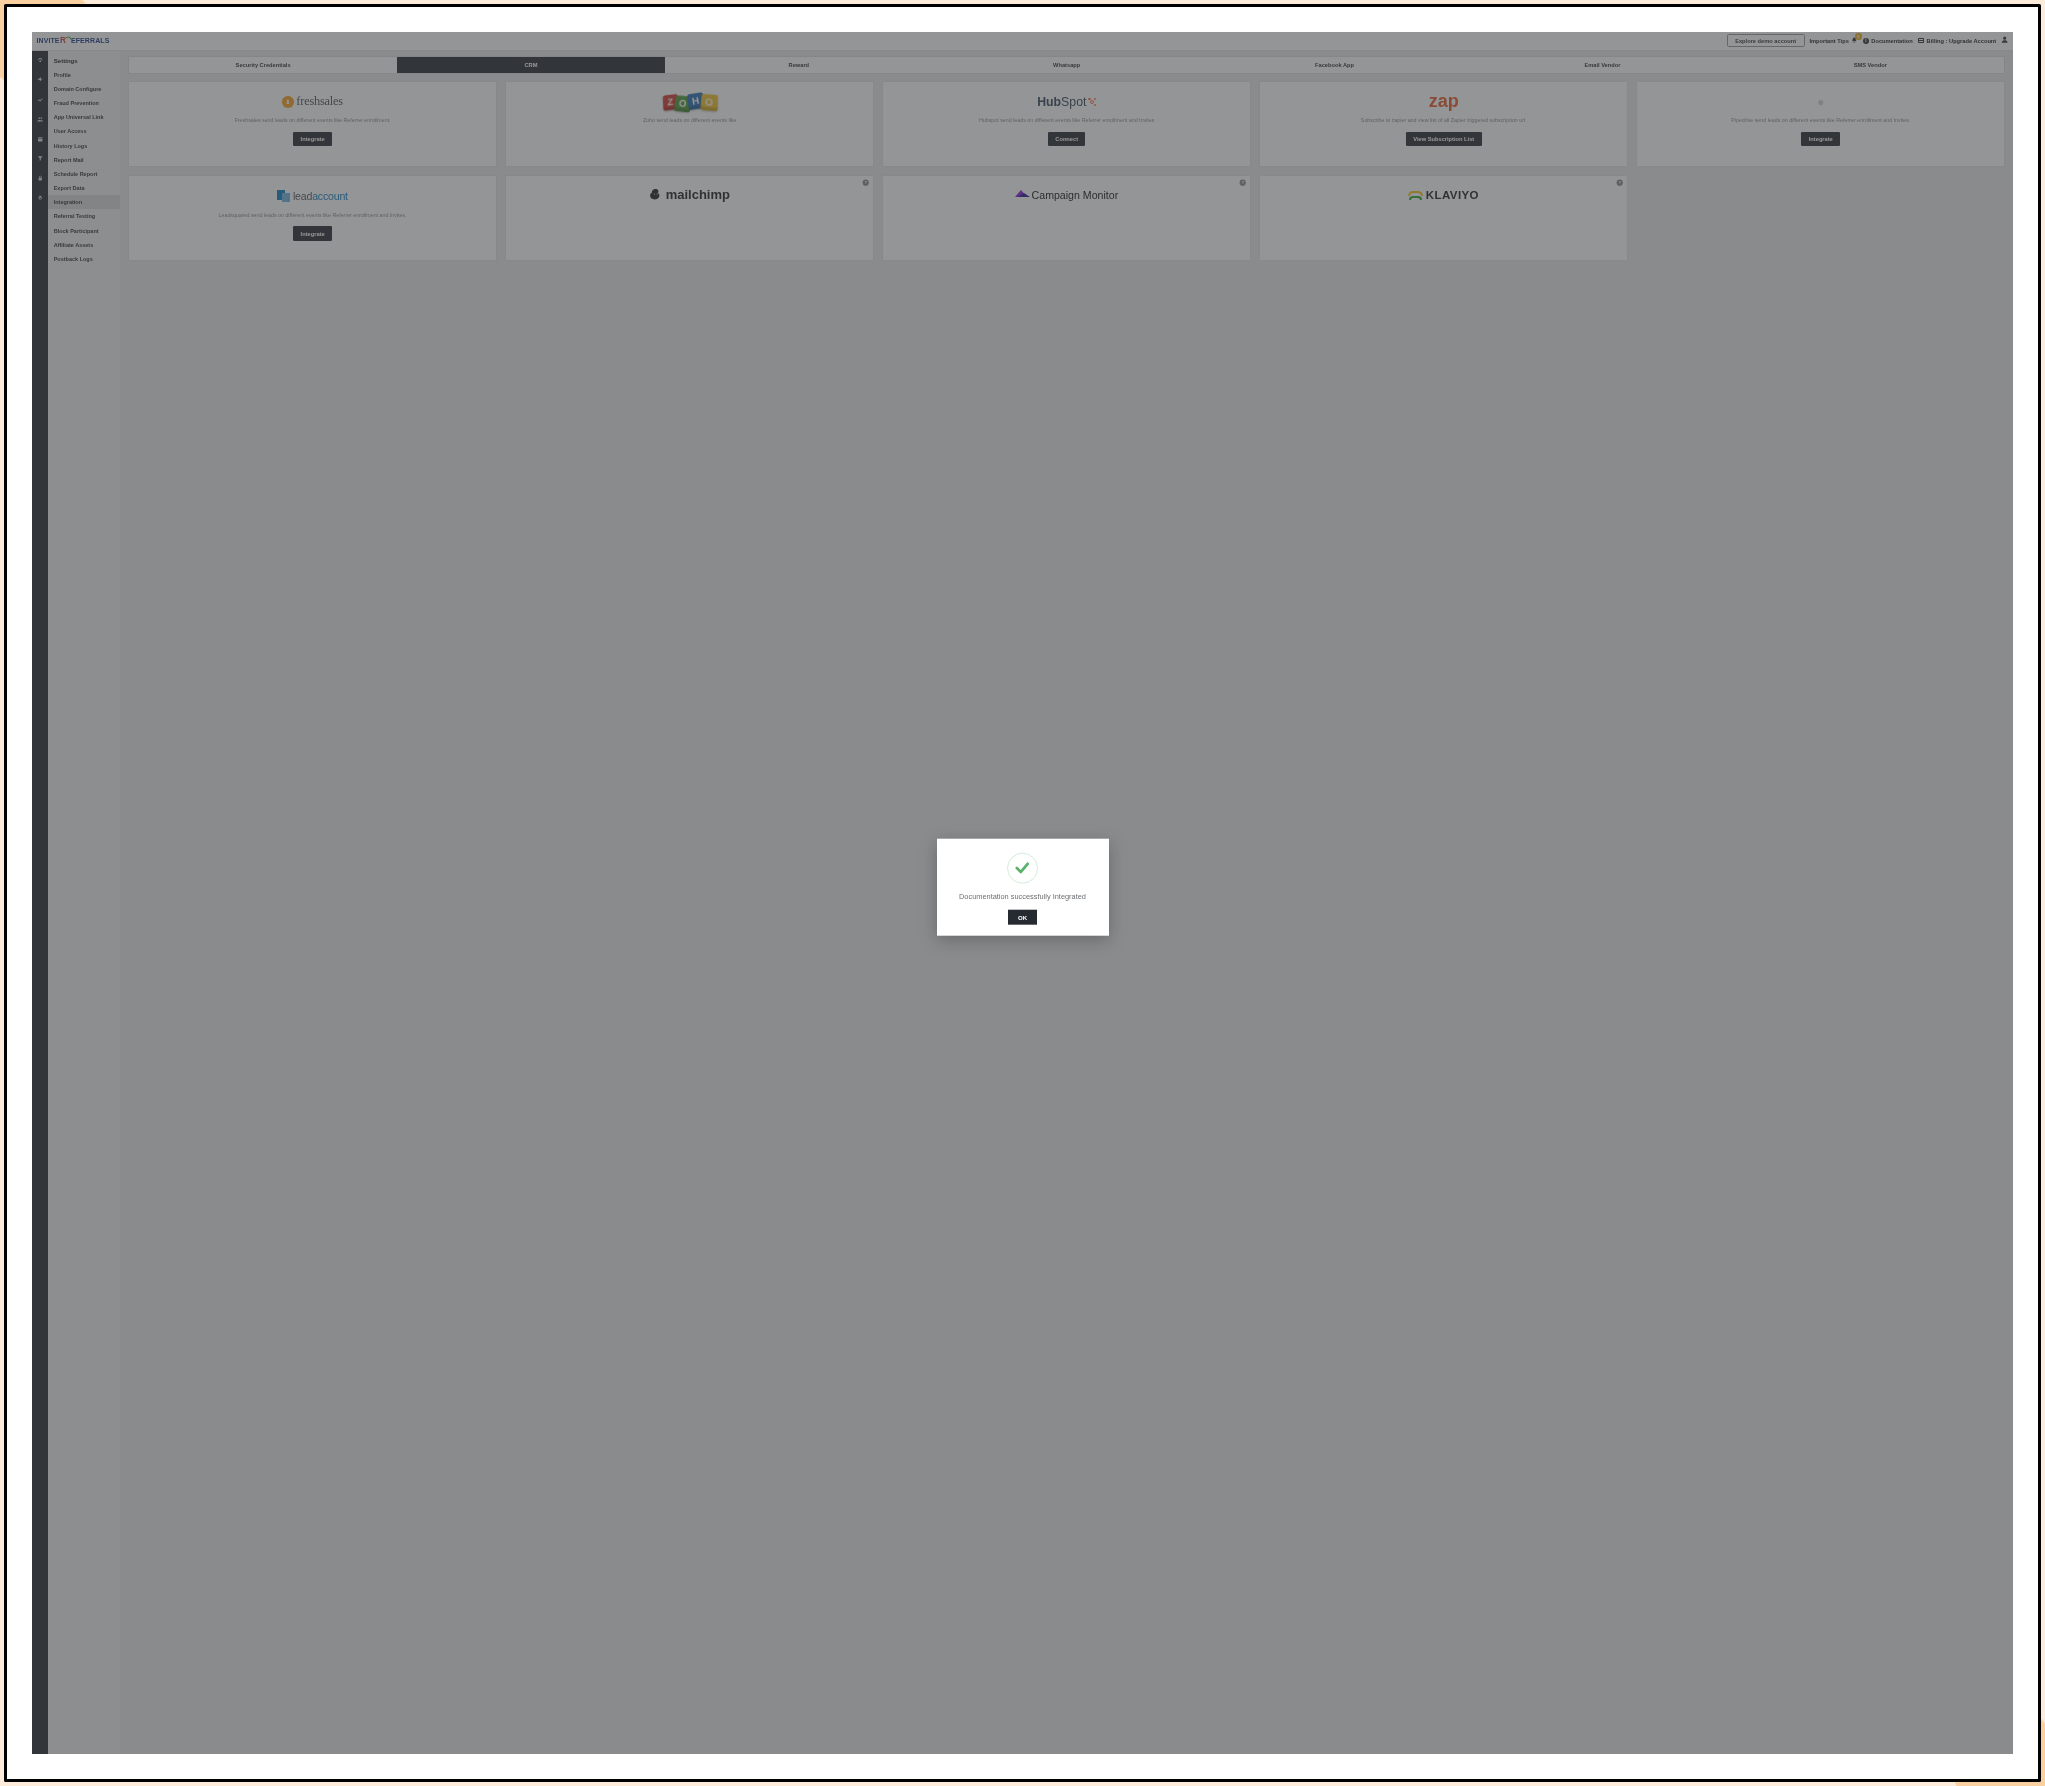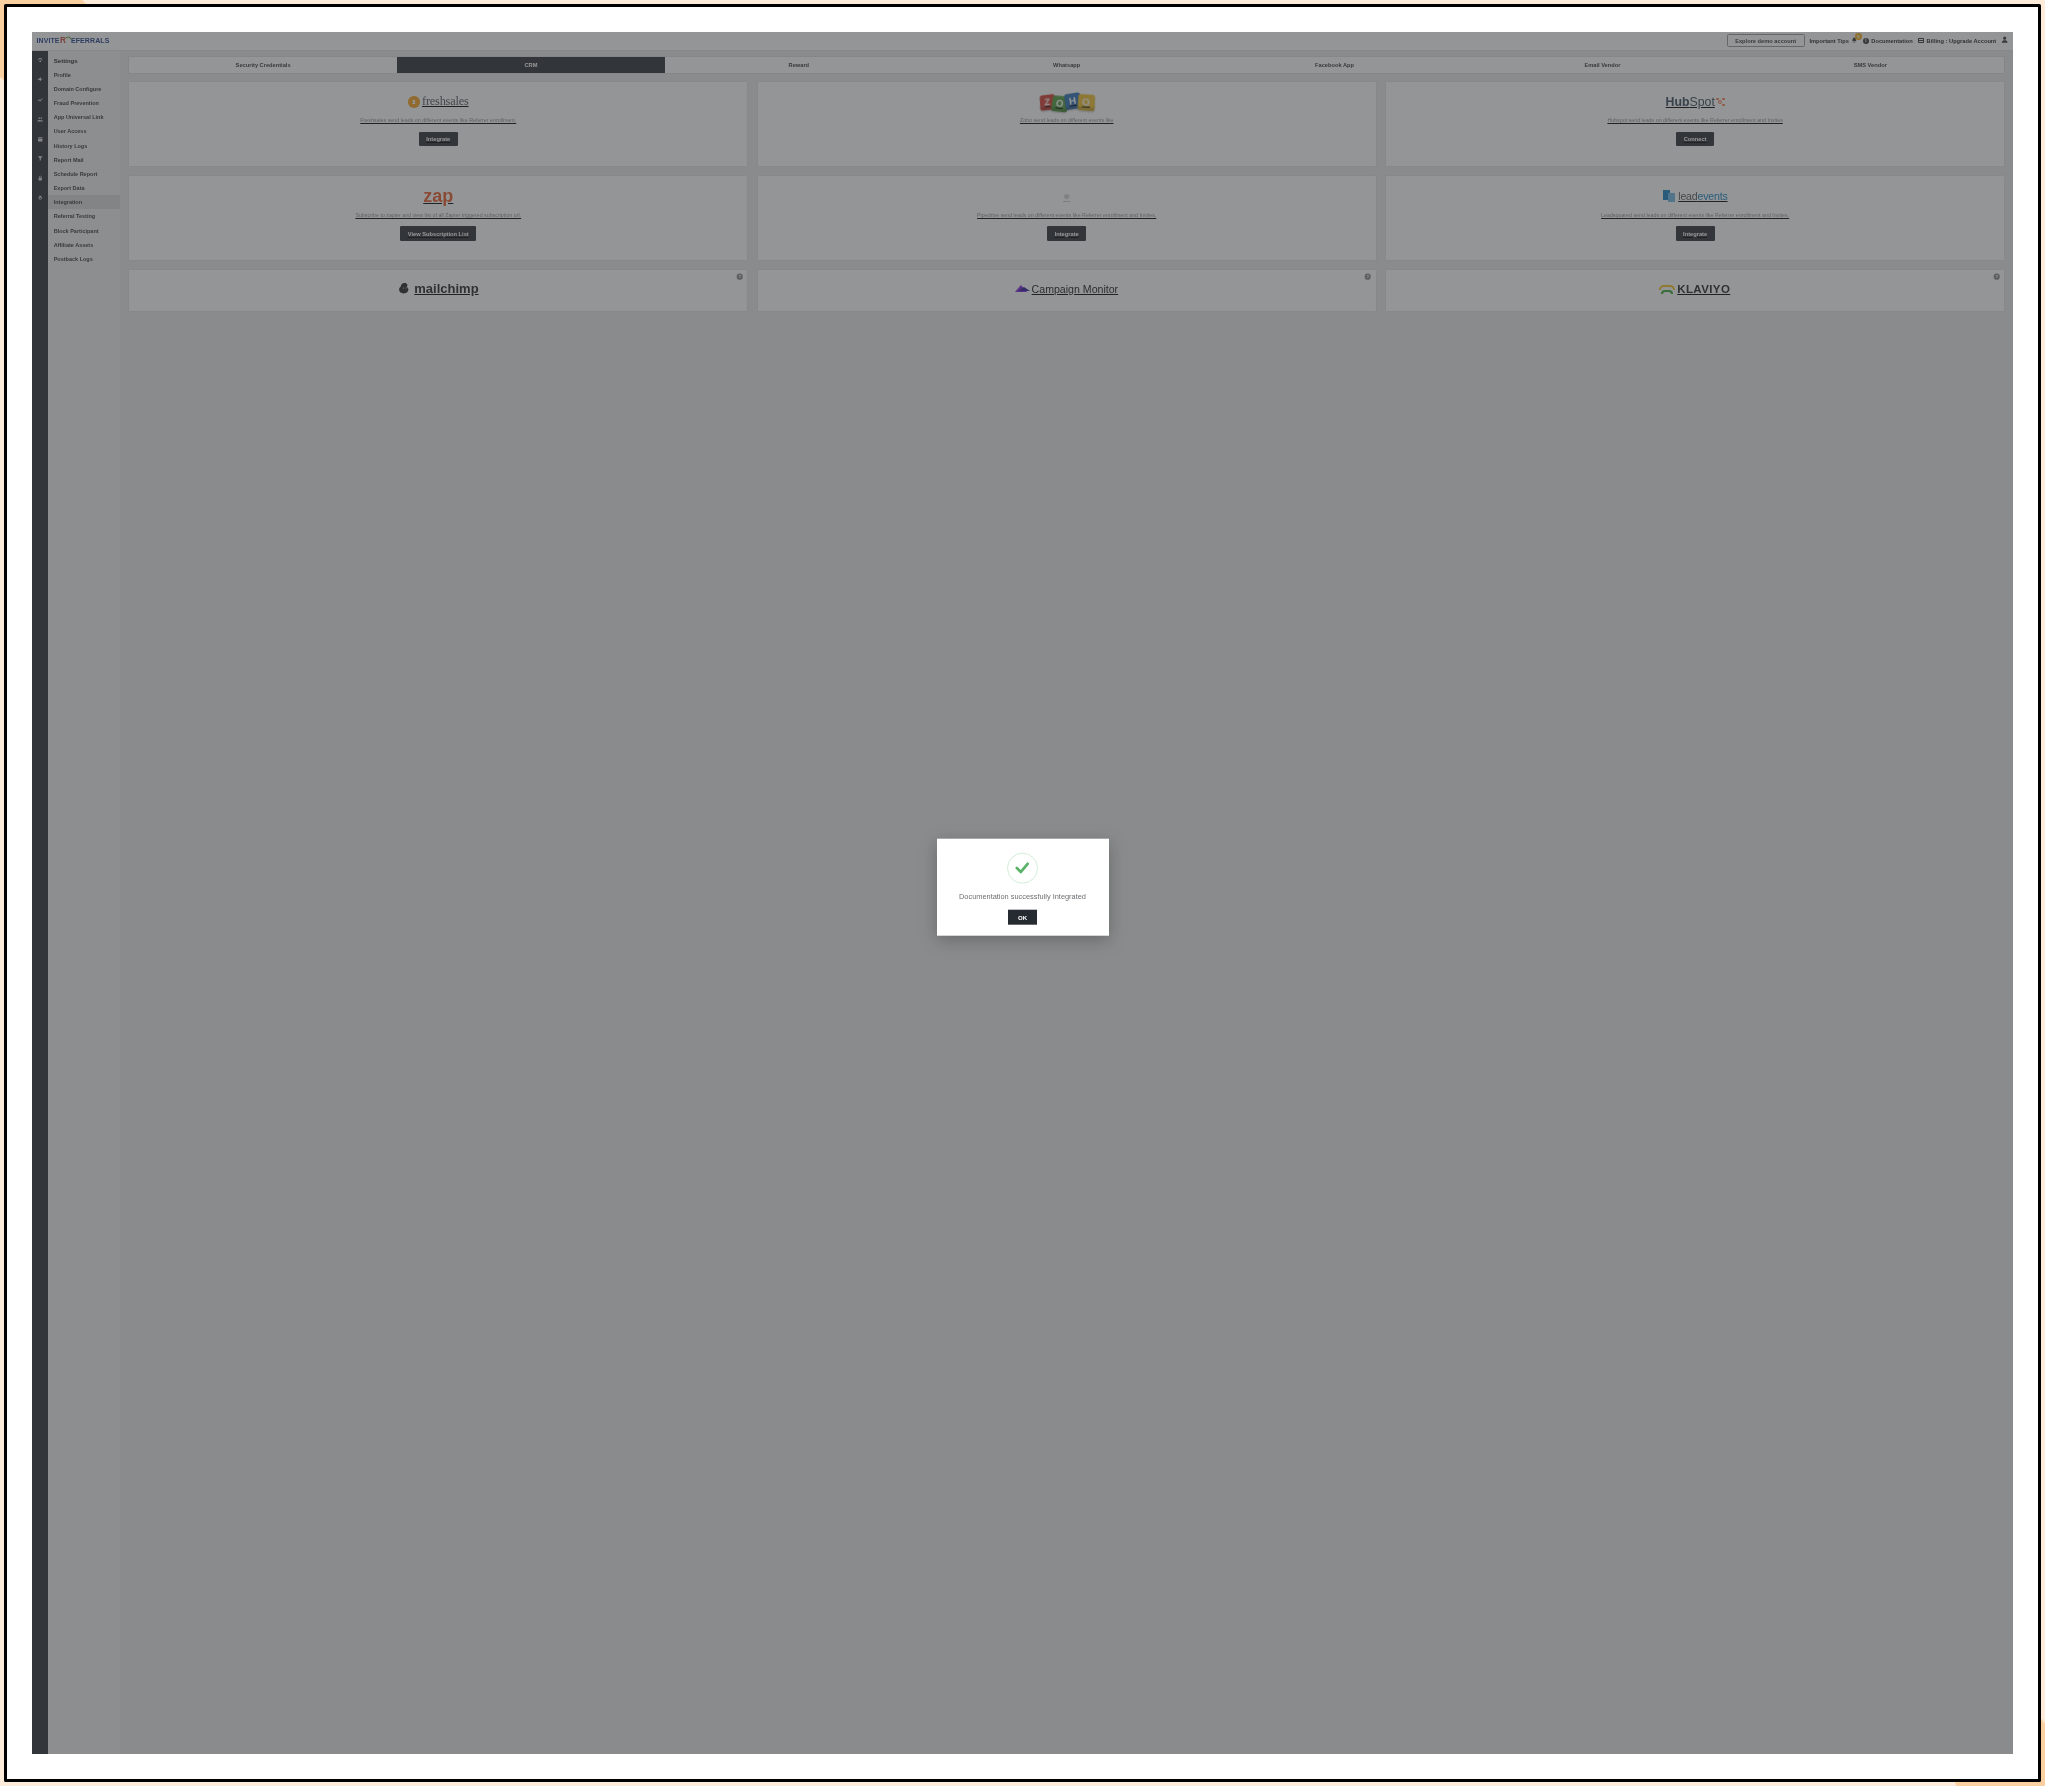--- a/index.html
+++ b/index.html
@@ -119,24 +119,23 @@
     padding:4.9px 2.5px;
     font-size:5.7px;
     color:#333;
     font-weight:600;
     cursor:pointer;
   }
   .tab.active { background:#262b31; color:#fff; }
 
   .grid {
     display:grid;
-    grid-template-columns: repeat(3, 1fr);
+    grid-template-columns: repeat(5, 1fr);
     gap: 8.2px;
     align-content:start;
-    text-decoration:underline;
   }
   .card {
     background:#fff;
     border:0.4px solid #e3e3e3;
     border-radius:1.2px;
     padding: 10.6px 7.4px 9.8px;
     position:relative;
     display:flex; flex-direction:column; align-items:center;
     min-height: 86px;
   }
@@ -379,21 +378,21 @@
             <button class="btn-dark">Integrate</button>
           </div>
 
           <div class="card">
             <div class="brand">
               <div class="lsq">
                 <span class="lsq-mark">
                     <span class="a"></span>
                     <span class="b"></span>
                   </span>
-                <span class="lsq-text">lead<span class="sq">events</span></span>
+                <span class="lsq-text">lead<span class="sq">account</span></span>
               </div>
             </div>
             <div class="desc">Leadsquared send leads on different events like Referrer enrollment and Invites.</div>
             <button class="btn-dark">Integrate</button>
           </div>
 
           <div class="card" style="min-height:37px;padding:9px 7.4px 4.9px;">
             <span class="help"><svg viewBox="0 0 24 24" fill="#888">
                   <circle cx="12" cy="12" r="10"></circle>
                   <text x="12" y="17" text-anchor="middle" fill="#fff" font-size="14" font-weight="700">?</text>

